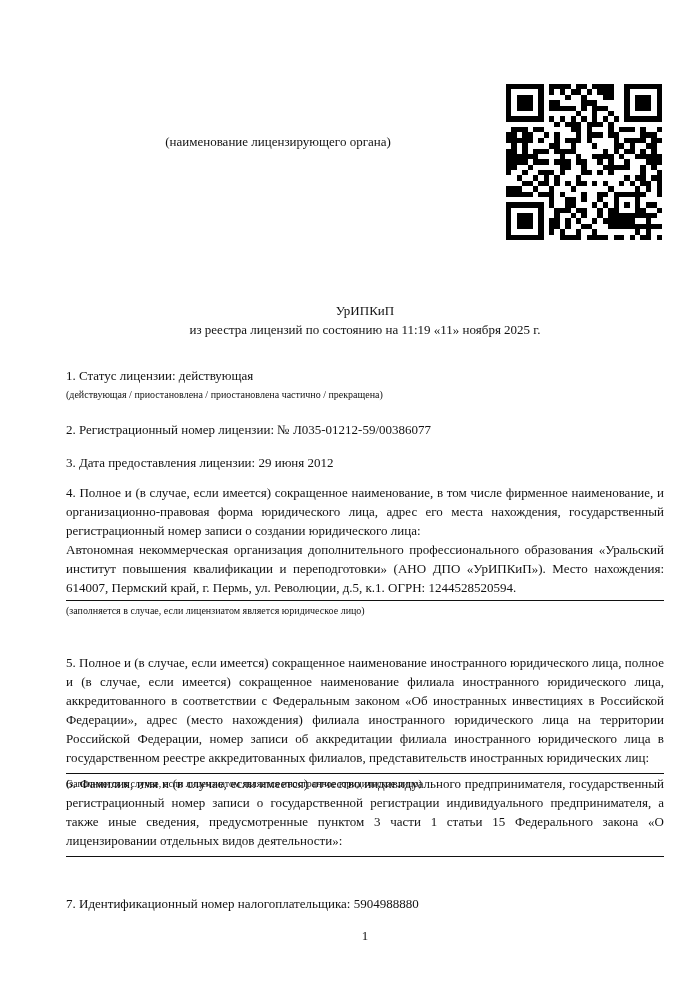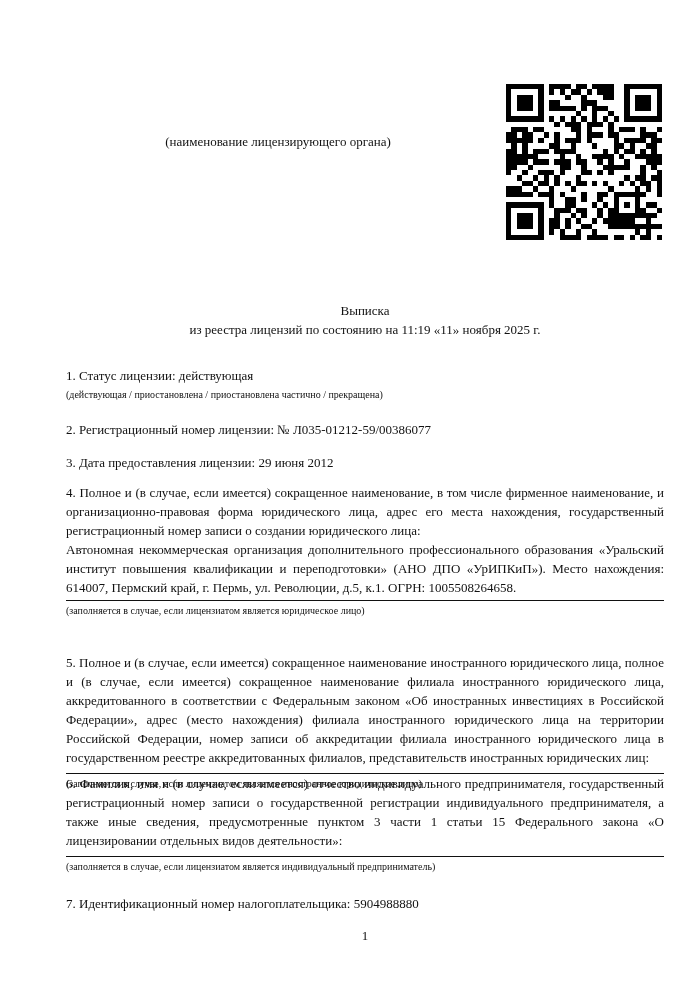--- a/index.html
+++ b/index.html
@@ -529,21 +529,21 @@
         <rect x="20" y="28" width="1" height="1"></rect>
         <rect x="21" y="28" width="1" height="1"></rect>
         <rect x="23" y="28" width="1" height="1"></rect>
         <rect x="25" y="28" width="1" height="1"></rect>
         <rect x="26" y="28" width="1" height="1"></rect>
         <rect x="28" y="28" width="1" height="1"></rect>
       </svg>
     </div>
 
   <div class="doc-title">
-    <div>Выписка</div>
+    <div>УрИПКиП</div>
     <div>из реестра лицензий по состоянию на 11:19 «11» ноября 2025 г.</div>
   </div>
 
   <div class="item pos-i1">
     <p>
       <span>1. Статус лицензии:</span>
       <span>действующая</span>
     </p>
   </div>
   <div class="caption pos-cap1">(действующая / приостановлена / приостановлена частично / прекращена)</div>
@@ -557,34 +557,33 @@
 
   <div class="item pos-i3">
     <p>
       <span>3. Дата предоставления лицензии:</span>
       <span>29 июня 2012</span>
     </p>
   </div>
 
   <div class="item pos-i4">
     <p class="just">4. Полное и (в случае, если имеется) сокращенное наименование, в том числе фирменное наименование, и организационно-правовая форма юридического лица, адрес его места нахождения, государственный регистрационный номер записи о создании юридического лица:</p>
-    <p class="just value-underlined">Автономная некоммерческая организация дополнительного профессионального образования «Уральский институт повышения квалификации и переподготовки» (АНО ДПО «УрИПКиП»). Место нахождения: 614007, Пермский край, г. Пермь, ул. Революции, д.5, к.1. ОГРН: 1005508264658.</p>
+    <p class="just value-underlined">Автономная некоммерческая организация дополнительного профессионального образования «Уральский институт повышения квалификации и переподготовки» (АНО ДПО «УрИПКиП»). Место нахождения: 614007, Пермский край, г. Пермь, ул. Революции, д.5, к.1. ОГРН: 1244528520594.</p>
     <div class="caption">(заполняется в случае, если лицензиатом является юридическое лицо)</div>
   </div>
 
   <div class="item pos-i5">
     <p class="just">5. Полное и (в случае, если имеется) сокращенное наименование иностранного юридического лица, полное и (в случае, если имеется) сокращенное наименование филиала иностранного юридического лица, аккредитованного в соответствии с Федеральным законом «Об иностранных инвестициях в Российской Федерации», адрес (место нахождения) филиала иностранного юридического лица на территории Российской Федерации, номер записи об аккредитации филиала иностранного юридического лица в государственном реестре аккредитованных филиалов, представительств иностранных юридических лиц:</p>
     <hr class="field-line blank-field">
     <div class="caption">(заполняется в случае, если лицензиатом является иностранное юридическое лицо)</div>
   </div>
 
   <div class="item pos-i6">
     <p class="just">6. Фамилия, имя и (в случае, если имеется) отчество индивидуального предпринимателя, государственный регистрационный номер записи о государственной регистрации индивидуального предпринимателя, а также иные сведения, предусмотренные пунктом 3 части 1 статьи 15 Федерального закона «О лицензировании отдельных видов деятельности»:</p>
     <hr class="field-line blank-field">
-    <div class="caption">(заполняется в случае, если лицензиатом является индивидуальный предприниматель)</div>
   </div>
 
   <div class="item pos-i7">
     <p>
       <span>7. Идентификационный номер налогоплательщика:</span>
       <span>5904988880</span>
     </p>
   </div>
 
   <div class="page-number">1</div>

